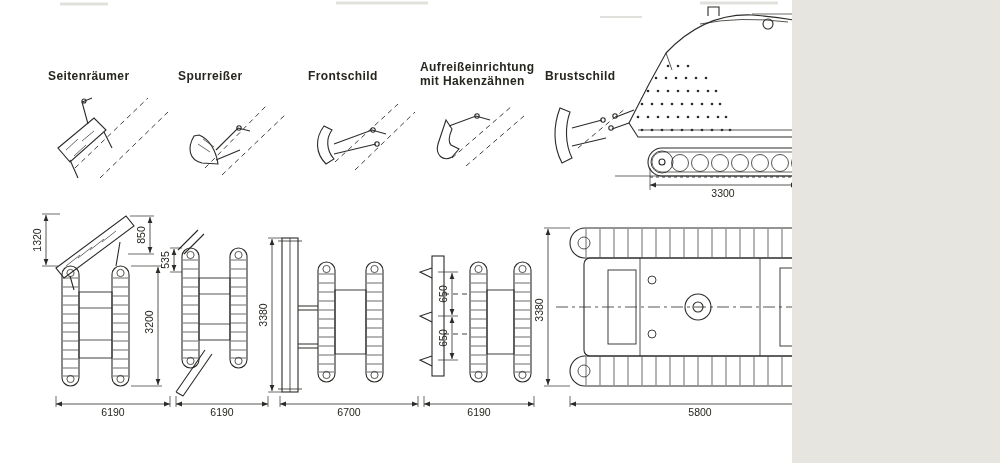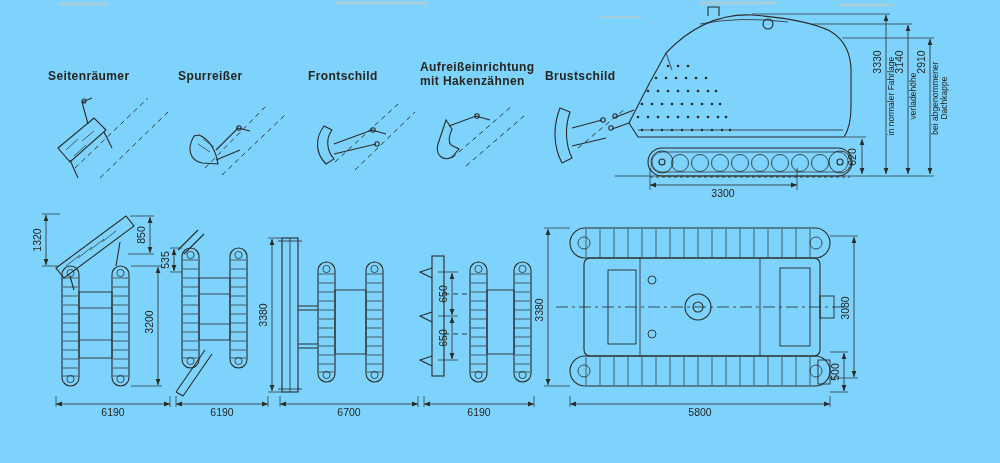--- a/index.html
+++ b/index.html
@@ -1,16 +1,16 @@
 <!DOCTYPE html>
 <html><head>
 <meta charset="utf-8">
 <style>
   html,body{margin:0;padding:0;background:#e6e5df;}
-  .sheet{width:1000px;height:463px;background:#7dd3fc;position:relative;overflow:hidden;text-align:center;}
+  .sheet{width:792px;height:463px;background:#ffffff;position:relative;overflow:hidden;text-align:center;}
   svg{display:block;font-family:"Liberation Sans",sans-serif;}
   .cap{font-size:12px;font-weight:600;letter-spacing:.4px;fill:#26251f;}
   .num{font-size:10.5px;fill:#26251f;}
   .sm{font-size:8.5px;fill:#26251f;}
 </style>
 </head>
 <body>
 
 <div class="sheet">
 <svg width="1000" height="463" viewBox="0 0 1000 463">

